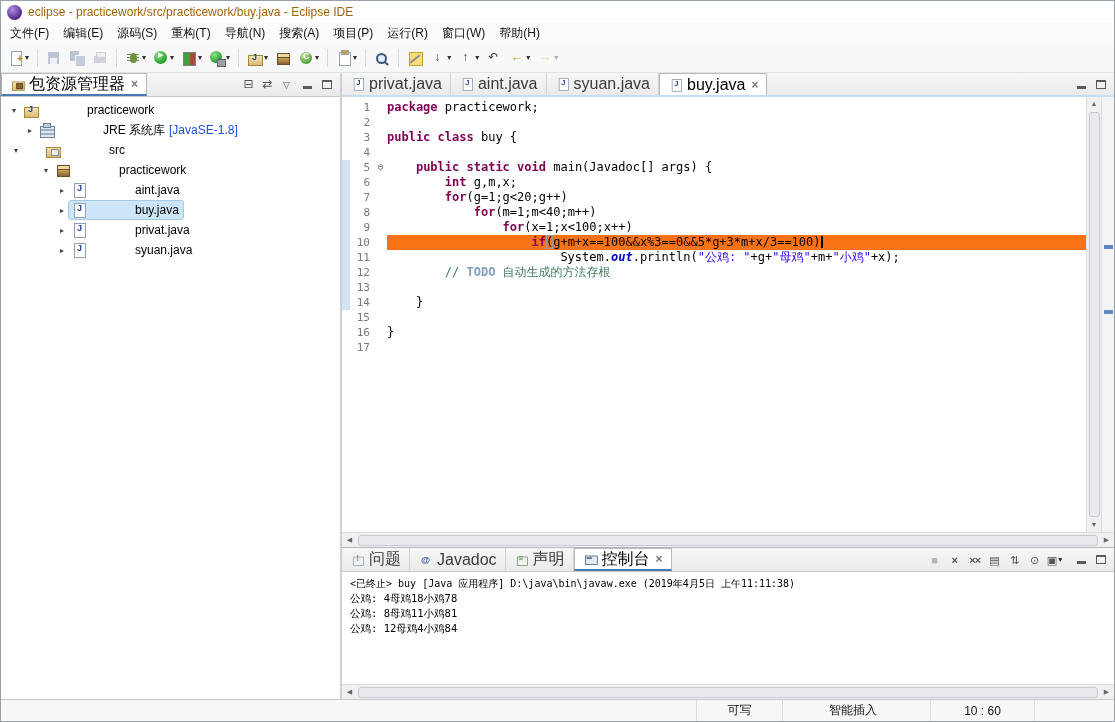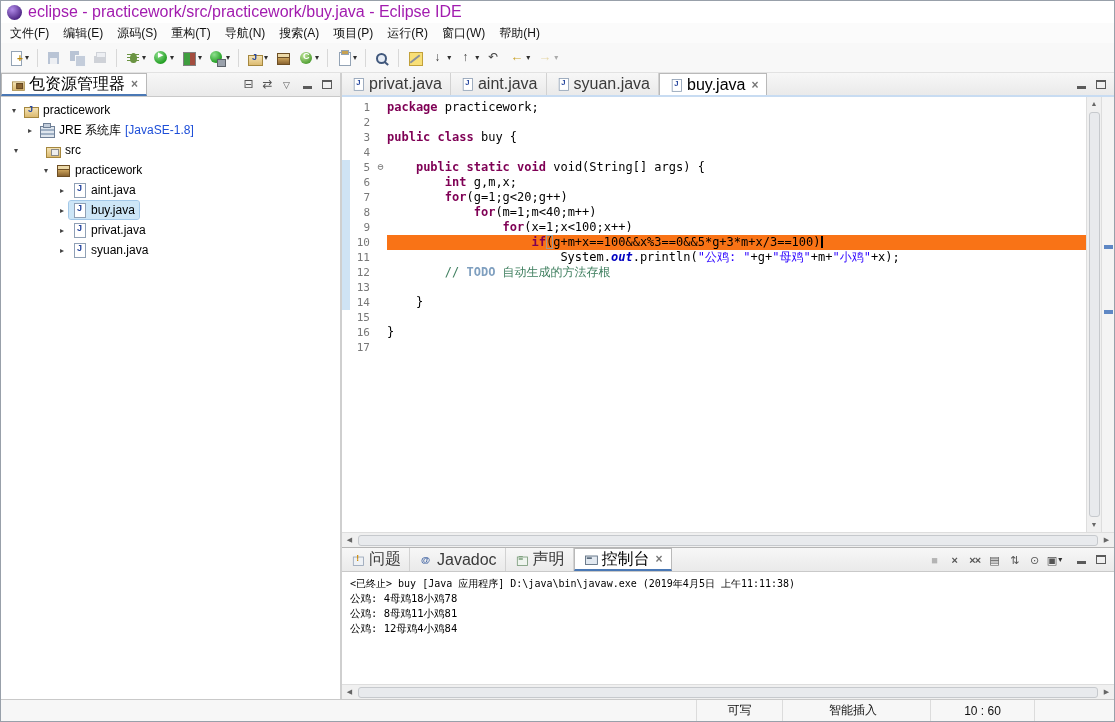--- a/index.html
+++ b/index.html
@@ -3,21 +3,21 @@
 <meta charset="utf-8">
 <style>
   *{margin:0;padding:0;box-sizing:border-box;}
   html,body{width:1115px;height:722px;}
   body{font-family:"Liberation Sans","DejaVu Sans",sans-serif;font-size:12px;color:#000;background:#fff;overflow:hidden;}
   .window{position:absolute;inset:0;border:1px solid #98a0aa;display:flex;flex-direction:column;background:#fff;}
 
   
   .titlebar{height:22px;display:flex;align-items:center;gap:6px;padding:0 6px;background:#fff;}
   .eclipse-logo{width:15px;height:15px;border-radius:50%;background:radial-gradient(circle at 35% 30%,#b18be8,#4b2482 75%);}
-  .title-text{font-size:16px;color:#a21caf;}
+  .title-text{font-size:12px;color:#a16207;}
   .menubar{height:20px;display:flex;align-items:center;padding-left:2px;background:#fbfbfb;}
   .menu-item{padding:2px 7px;color:#111;}
   .toolbar{height:30px;display:flex;align-items:center;padding:2px 4px;background:#f8f8f8;border-bottom:1px solid #e2e2e2;gap:1px;}
   .tb-btn{height:24px;display:flex;align-items:center;padding:2px 3px;border-radius:3px;}
   .tb-sep{width:1px;height:18px;margin:0 4px;background:#d8d8d8;display:inline-block;}
   .disabled{opacity:.38;}
   .dd{font-size:8px;color:#2f2f2f;margin-left:1px;}
   .g-dd::before{content:'▾';}
 
   
@@ -105,21 +105,21 @@
   .g-view-menu::before{content:'▽';font-size:9px;}
 
   
   .tree{flex:1;overflow:hidden;padding-top:3px;}
   .tree-row{height:20px;display:flex;align-items:center;}
   .tw-arrow{width:14px;flex:0 0 14px;text-align:center;color:#444;font-size:8px;}
   .tw-arrow.exp::before{content:'▾';}
   .tw-arrow.col::before{content:'▸';}
   .tw-inner{display:inline-flex;align-items:center;gap:4px;padding:1px 4px 1px 2px;border-radius:2px;}
   .tw-inner.sel{background:#cde6f7;outline:1px solid #a3c8e8;}
-  .tw-label{color:#000;}
+  .tw-label{color:#000;margin-left:44px;}
   .tw-dec{color:#1d4ed8;}
 
   
   .editor-body{flex:1;display:flex;min-height:0;background:#fff;}
   .code-scroll{flex:1;overflow:hidden;padding-top:3px;}
   .code-line{display:flex;height:15px;line-height:15px;font-family:"DejaVu Sans Mono","Liberation Mono",monospace;font-size:12px;}
   .mark{flex:0 0 8px;}
   .mark.range{background:#cfe3f4;}
   .ln{flex:0 0 24px;text-align:right;padding-right:4px;color:#787878;font-size:11px;}
   .fold{flex:0 0 13px;color:#6f6f6f;font-size:10px;text-align:center;line-height:14px;}
@@ -409,21 +409,21 @@
               <div class="code-line">
                 <span class="mark"></span>
                 <span class="ln">4</span>
                 <span class="fold"></span>
                 <span class="ltxt"></span>
               </div>
               <div class="code-line">
                 <span class="mark range"></span>
                 <span class="ln">5</span>
                 <span class="fold open"></span>
-                <span class="ltxt"><span class="tk-p">	</span><span class="tk-k">public</span><span class="tk-p"> </span><span class="tk-k">static</span><span class="tk-p"> </span><span class="tk-k">void</span><span class="tk-p"> void(String[] args) {</span></span>
+                <span class="ltxt"><span class="tk-p">	</span><span class="tk-k">public</span><span class="tk-p"> </span><span class="tk-k">static</span><span class="tk-p"> </span><span class="tk-k">void</span><span class="tk-p"> main(Javadoc[] args) {</span></span>
               </div>
               <div class="code-line">
                 <span class="mark range"></span>
                 <span class="ln">6</span>
                 <span class="fold"></span>
                 <span class="ltxt"><span class="tk-p">		</span><span class="tk-k">int</span><span class="tk-p"> g,m,x;</span></span>
               </div>
               <div class="code-line">
                 <span class="mark range"></span>
                 <span class="ln">7</span>

